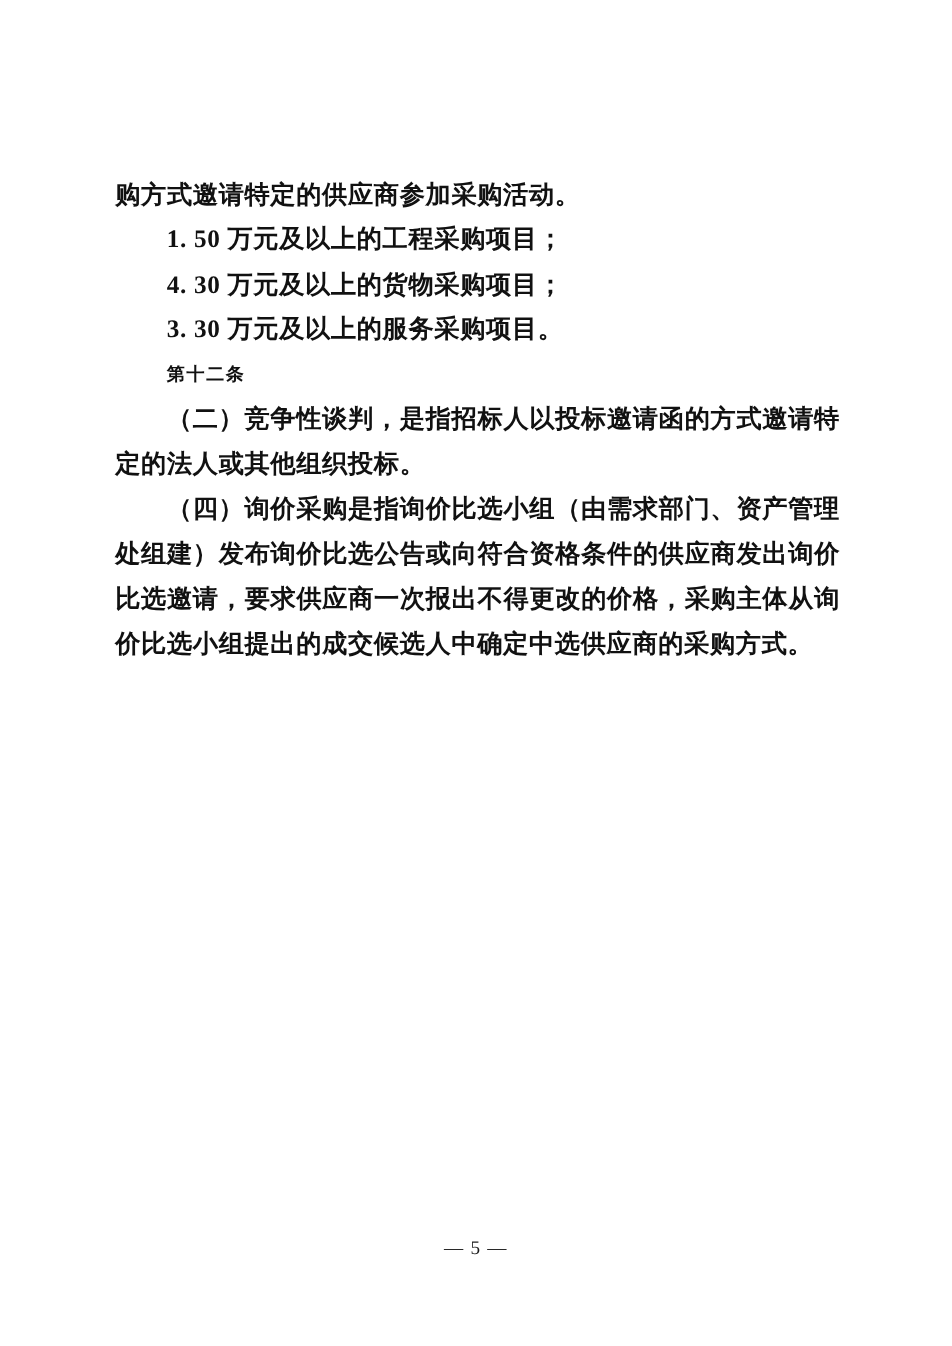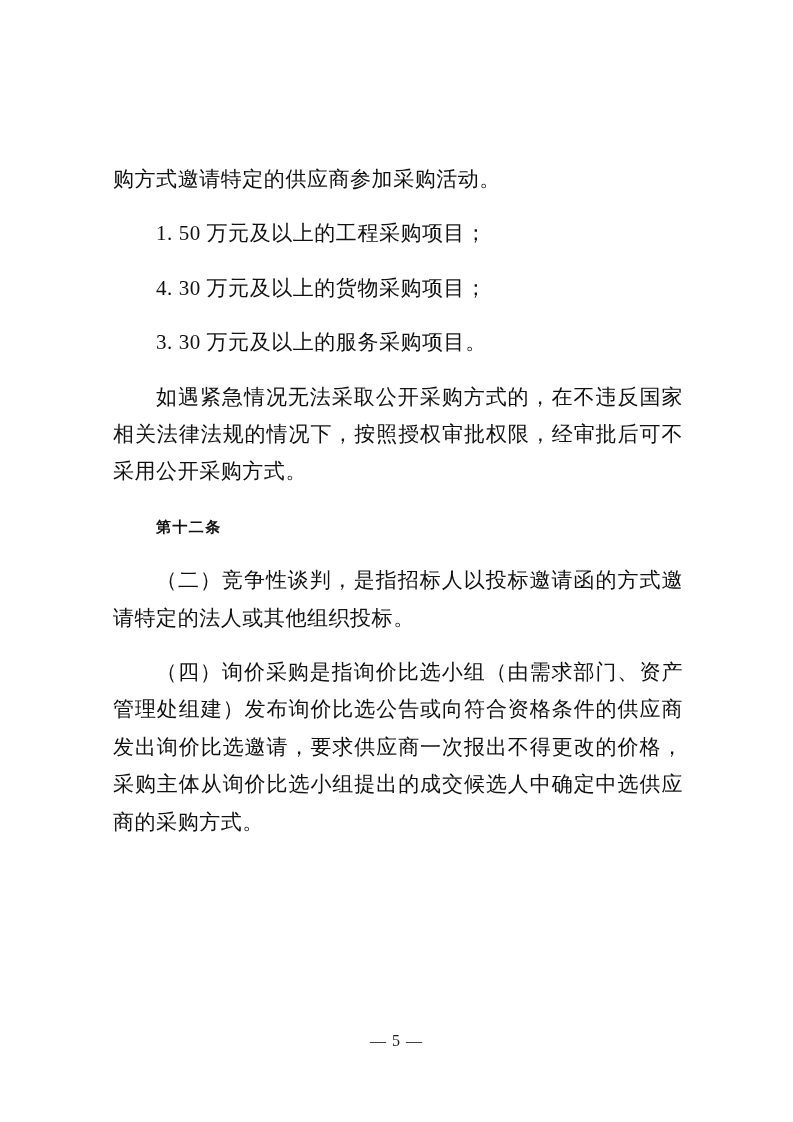--- a/index.html
+++ b/index.html
@@ -21,22 +21,23 @@
     left: 96px;
     top: 144px;
     width: 604px;
     font-size: 21px;
     line-height: 37.4px;
     letter-spacing: 0.55px;
     text-align: justify;
     text-justify: inter-character;
   }
   .content p {
-    margin: 17px;
+    margin: 0;
     padding: 0;
+    font-weight: bold;
   }
   .indent {
     text-indent: 43px;
   }
   .article-heading {
     text-indent: 43px;
     font-weight: 700;
     font-family: "Liberation Sans", "DejaVu Sans", sans-serif;
     font-size: 15px;
     letter-spacing: 1.4px;
@@ -62,21 +63,20 @@
 
     <p>购方式邀请特定的供应商参加采购活动。</p>
 
 
     <p class="indent">1. 50 万元及以上的工程采购项目；</p>
 
     <p class="indent">4. 30 万元及以上的货物采购项目；</p>
 
     <p class="indent">3. 30 万元及以上的服务采购项目。</p>
 
-    <p class="indent">如遇紧急情况无法采取公开采购方式的，在不违反国家相关法律法规的情况下，按照授权审批权限，经审批后可不采用公开采购方式。</p>
 
     <p class="article-heading">第十二条</p>
 
 
     <p class="indent">（二）竞争性谈判，是指招标人以投标邀请函的方式邀请特定的法人或其他组织投标。</p>
 
 
     <p class="indent">（四）询价采购是指询价比选小组（由需求部门、资产管理处组建）发布询价比选公告或向符合资格条件的供应商发出询价比选邀请，要求供应商一次报出不得更改的价格，采购主体从询价比选小组提出的成交候选人中确定中选供应商的采购方式。</p>
 
   </div>

